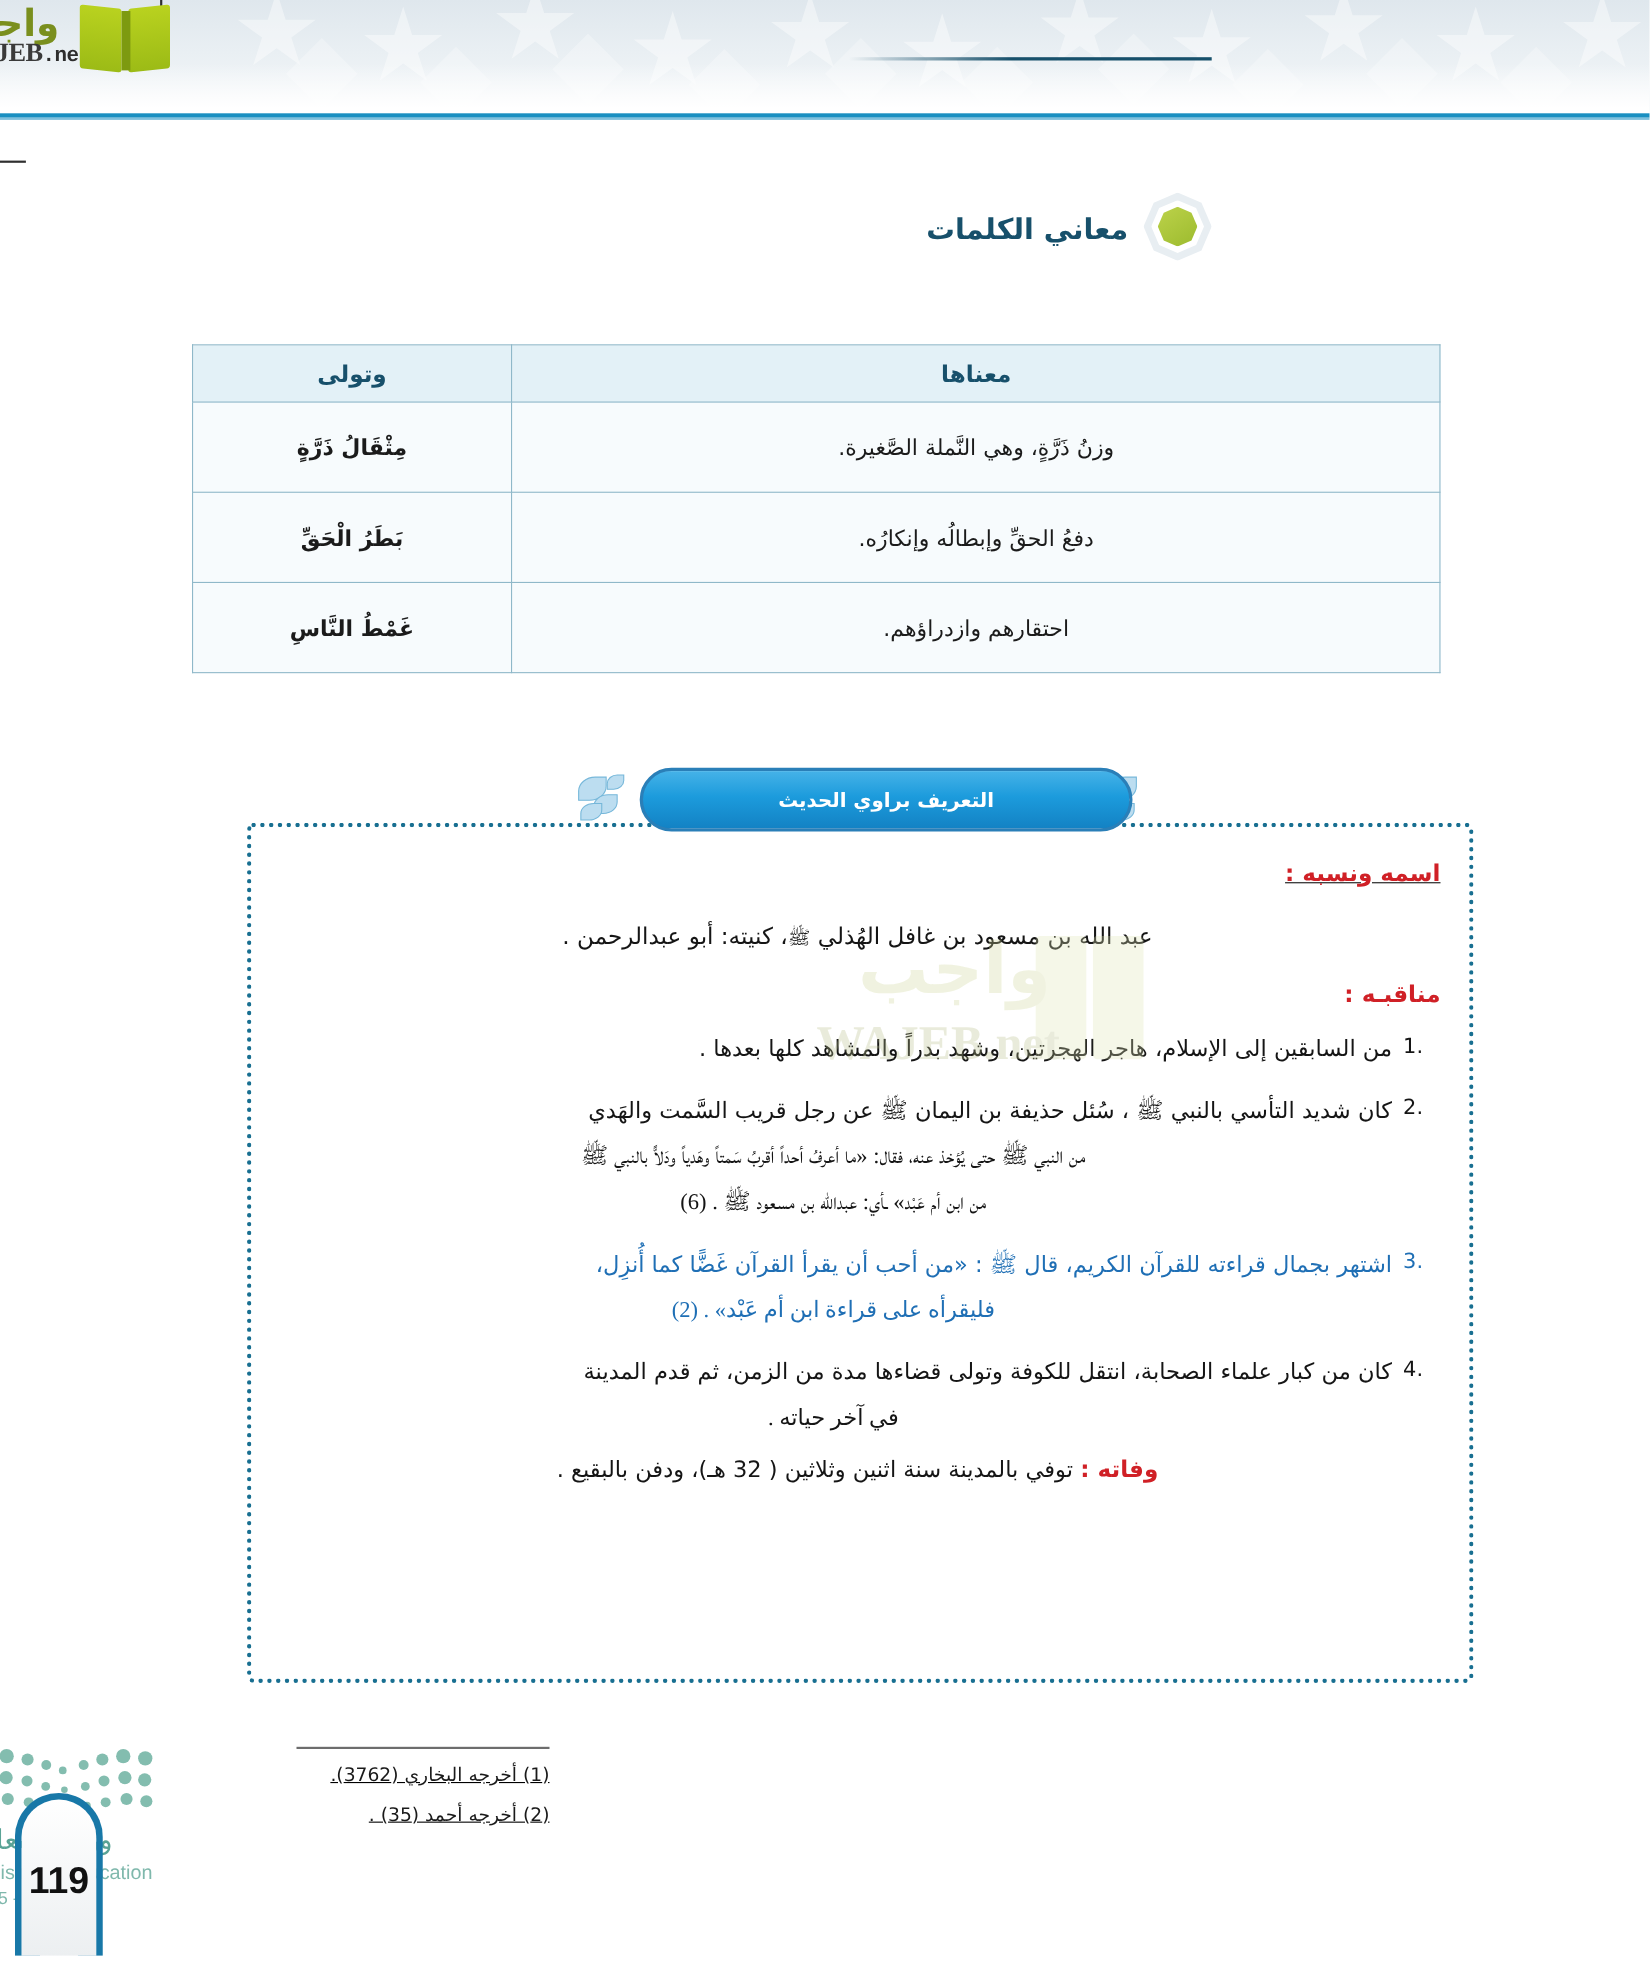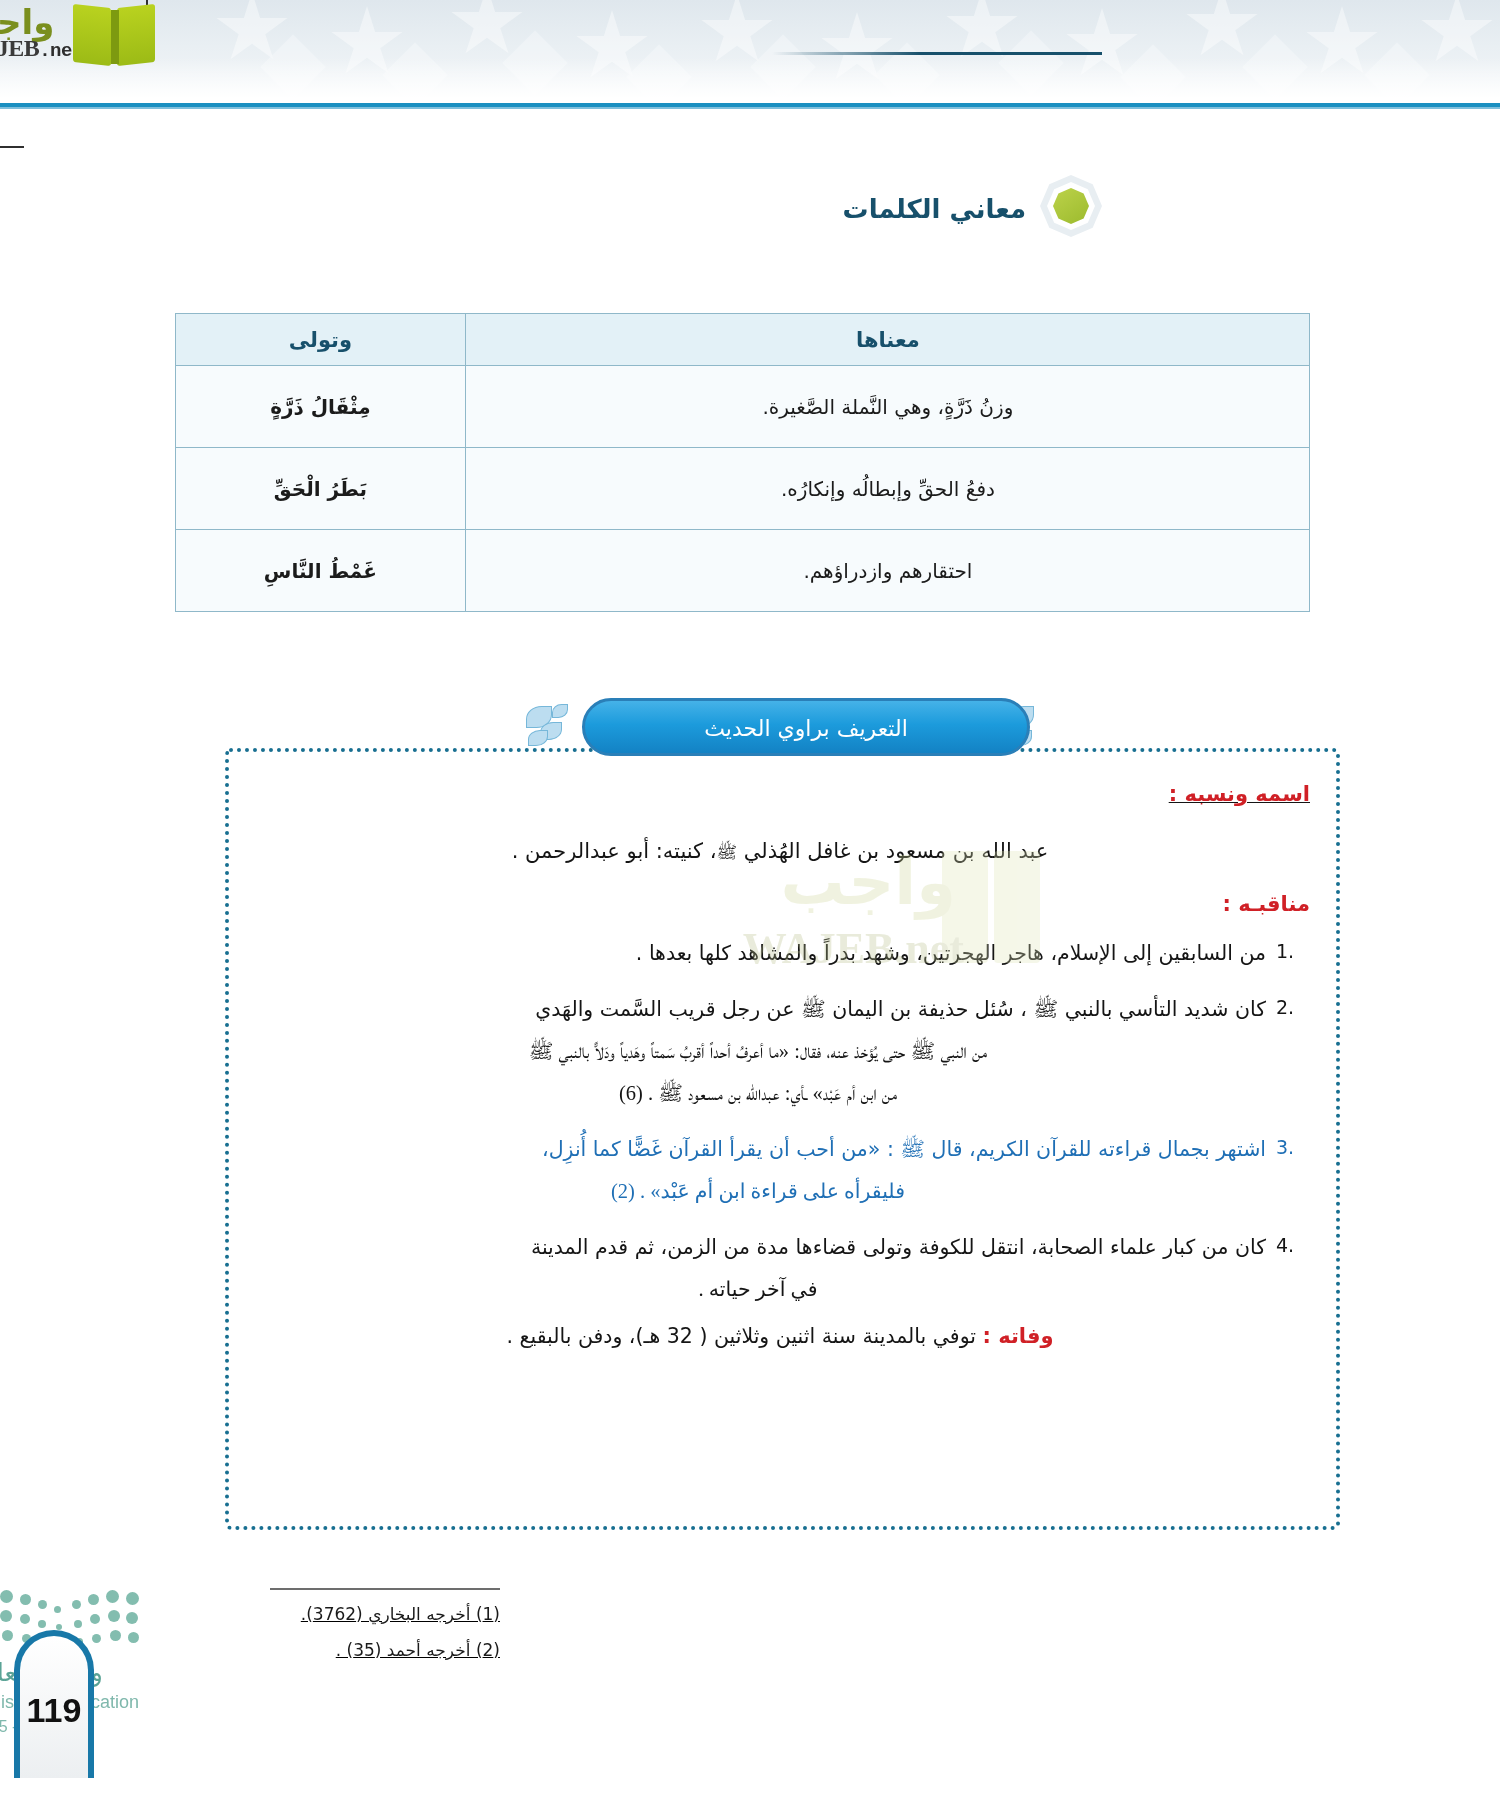--- a/index.html
+++ b/index.html
@@ -200,21 +200,21 @@
   .banner {
     position: absolute; left: 52px; top: 0;
     width: 448px; height: 58px;
     background: linear-gradient(180deg,#45b2e8 0%, #1c9bdc 45%, #1382c4 100%);
     border: 3px solid #2a7fb8;
     border-radius: 30px;
     display: flex; align-items: center; justify-content: center;
   }
   .banner-text {
     font-family: "DejaVu Sans", sans-serif;
-    font-size: 22px; font-weight: normal;
+    font-size: 18px; font-weight: bold;
     color: #ffffff;
     white-space: nowrap;
     padding-top: 3px;
   }
   .banner-orn {
     position: absolute; top: 2px; width: 64px; height: 56px;
     opacity: .95;
   }
   .banner-orn.right { left: -6px; }
   .banner-orn.left { right: -6px; }

